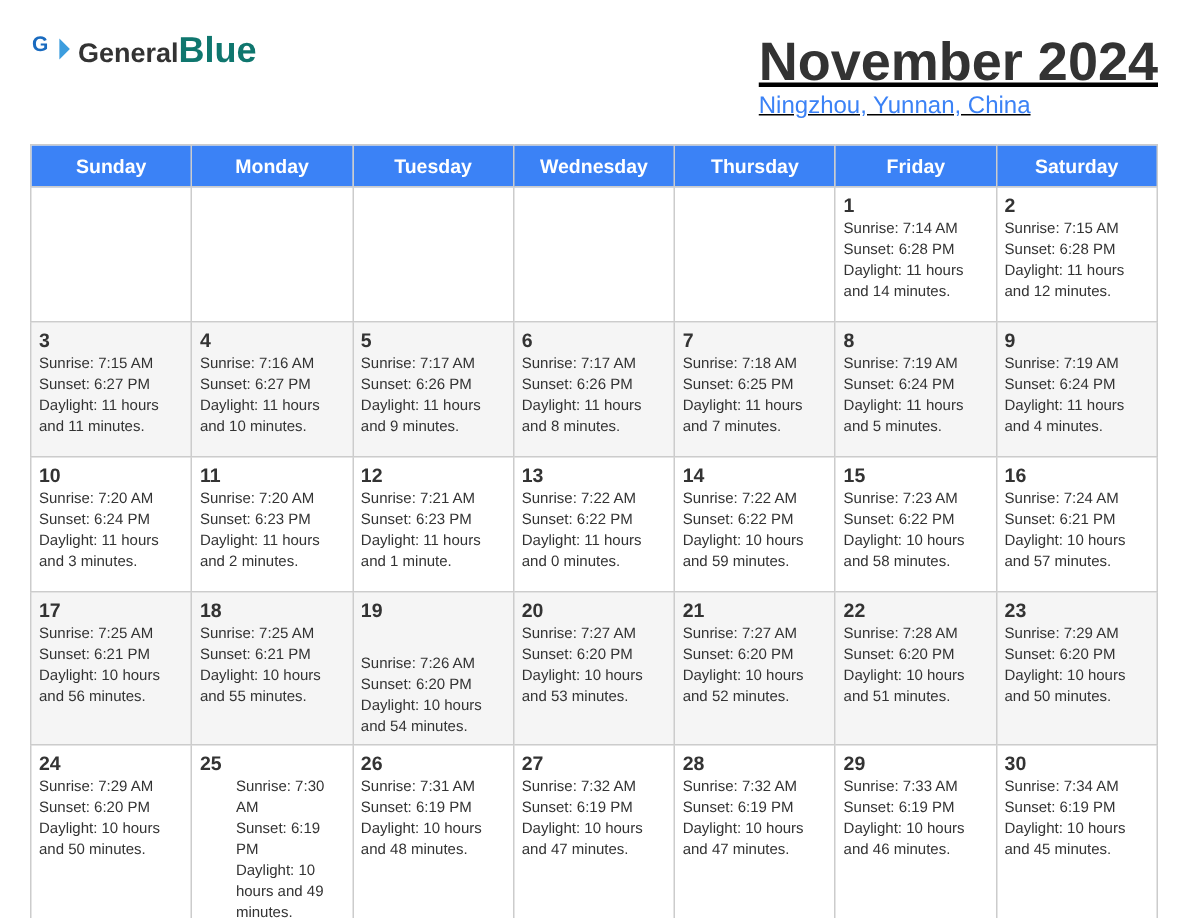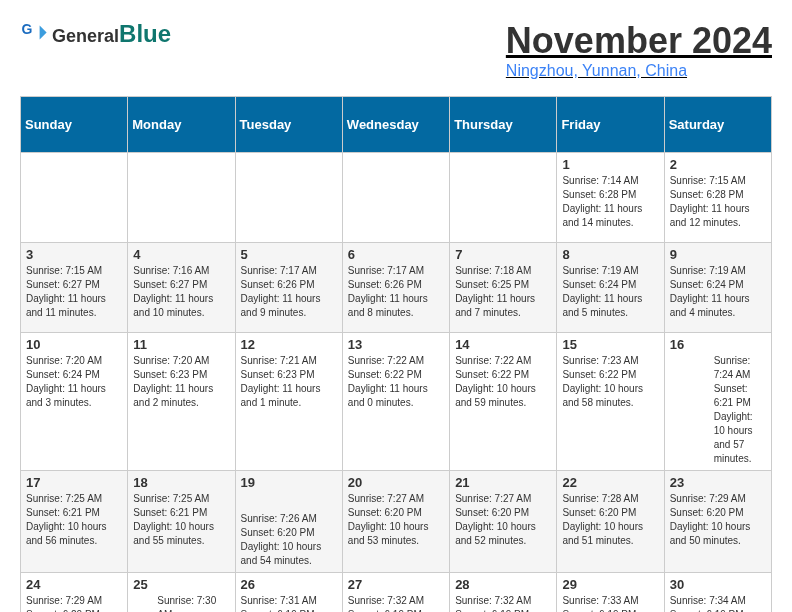--- a/index.html
+++ b/index.html
@@ -47,26 +47,26 @@
     .location-title {
       font-size: 16px;
       color: #3b82f6;
     }
     table {
       width: 100%;
       border-collapse: collapse;
       table-layout: fixed;
     }
     thead th {
-      background-color: #0369a1;
+      background-color: #3b82f6;
       color: #fff;
       font-size: 13px;
       font-weight: bold;
-      padding: 20px 4px;
-      text-align: left;
+      padding: 6px 4px;
+      text-align: center;
       border: 1px solid #ccc;
     }
     td {
       vertical-align: top;
       border: 1px solid #ccc;
       padding: 4px 5px;
       font-size: 10.5px;
       color: #333;
       height: 90px;
     }
@@ -217,21 +217,21 @@
 Daylight: 10 hours and 59 minutes.</div>
         </td>
         <td>
           <span class="day-num">15</span>
           <div class="day-info" style="white-space: pre-line;">Sunrise: 7:23 AM
 Sunset: 6:22 PM
 Daylight: 10 hours and 58 minutes.</div>
         </td>
         <td>
           <span class="day-num">16</span>
-          <div class="day-info" style="white-space: pre-line; margin-left: 44px;">Sunrise: 7:24 AM
+          <div class="day-info" style="white-space: pre-line;">Sunrise: 7:24 AM
 Sunset: 6:21 PM
 Daylight: 10 hours and 57 minutes.</div>
         </td>
       </tr>
       <tr>
         <td>
           <span class="day-num">17</span>
           <div class="day-info" style="white-space: pre-line;">Sunrise: 7:25 AM
 Sunset: 6:21 PM
 Daylight: 10 hours and 56 minutes.</div>

